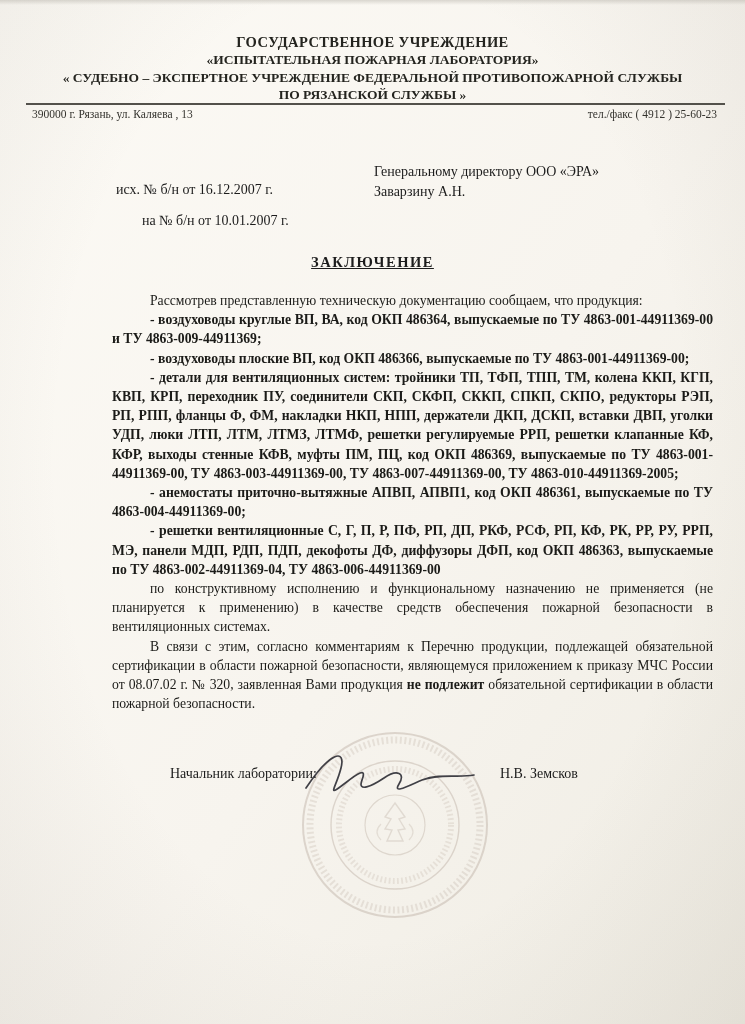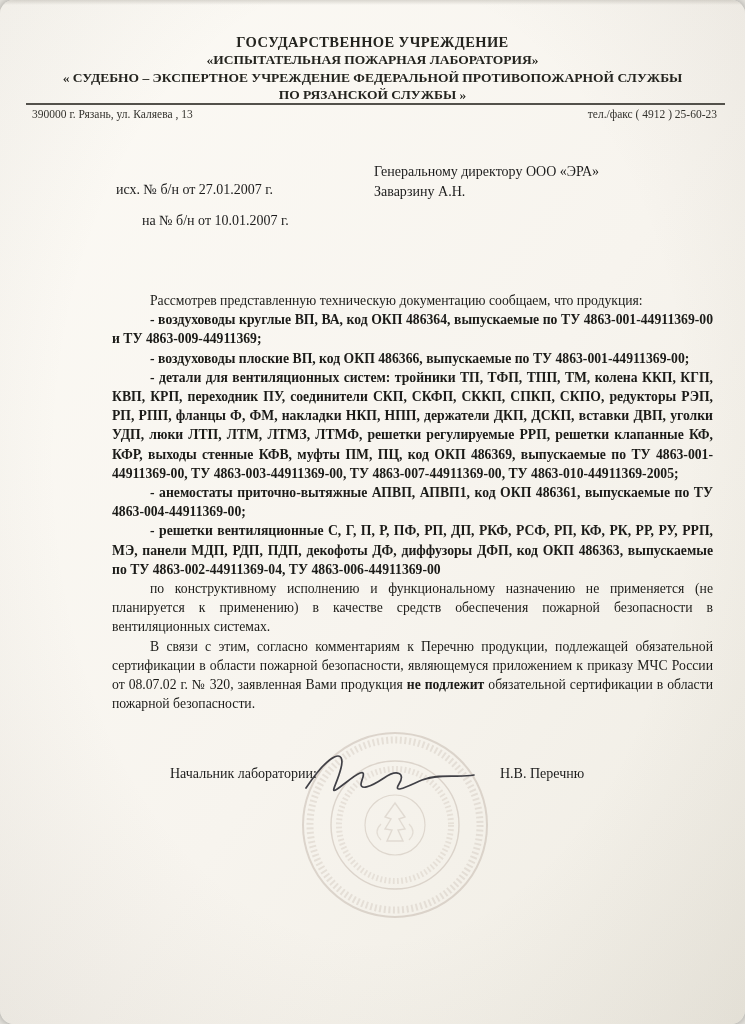--- a/index.html
+++ b/index.html
@@ -5,21 +5,20 @@
   html,body { margin:0; padding:0; background:#e7e5df; }
   .page {
     position:relative;
     width:745px; height:1024px;
     margin:0 auto;
     background:linear-gradient(125deg,#fcfaf5 0%,#f7f4ee 55%,#efece3 100%);
     font-family:"Liberation Serif","DejaVu Serif",serif;
     color:#1c1c1c;
     overflow:hidden;
     box-shadow:0 0 8px rgba(0,0,0,.35);
-    border-radius:14px;
   }
   .page::before {
     content:""; position:absolute; inset:0; pointer-events:none;
     background:radial-gradient(ellipse at 50% 45%, rgba(255,255,255,0) 60%, rgba(120,110,95,.10) 100%);
   }
   .scan-edge-top { position:absolute; top:0; left:0; right:0; height:5px;
     background:linear-gradient(#b9b5ac, rgba(185,181,172,0)); opacity:.5; }
 
   .doc-header {
     position:absolute; top:33px; left:34px; right:34px;
@@ -82,23 +81,24 @@
   <div class="addr-row">
     <span>390000 г. Рязань,  ул. Каляева , 13</span>
     <span>тел./факс      ( 4912 )  25-60-23</span>
   </div>
 
   <div class="recipient">
     <div>Генеральному директору ООО «ЭРА»</div>
     <div>Заварзину А.Н.</div>
   </div>
 
-  <div class="ref-out">исх. № б/н  от 27.01.2007 г.</div>
+  <div class="ref-out">исх. № б/н  от 16.12.2007 г.</div>
   <div class="ref-in">на № б/н от 10.01.2007 г.</div>
 
+  <div class="doc-title">ЗАКЛЮЧЕНИЕ</div>
 
   <div class="content">
       <div class="para"><span>Рассмотрев представленную техническую документацию сообщаем, что продукция:</span></div>
       <div class="para"><span class="b">- воздуховоды круглые ВП, ВА, код ОКП 486364, выпускаемые по ТУ 4863-001-44911369-00 и ТУ 4863-009-44911369;</span></div>
       <div class="para"><span class="b">- воздуховоды плоские ВП, код ОКП 486366, выпускаемые по ТУ 4863-001-44911369-00;</span></div>
       <div class="para"><span class="b">- детали для вентиляционных систем: тройники ТП, ТФП, ТПП, ТМ, колена ККП, КГП, КВП, КРП, переходник ПУ, соединители СКП, СКФП, СККП, СПКП, СКПО, редукторы РЭП, РП, РПП, фланцы Ф, ФМ, накладки НКП, НПП, держатели ДКП, ДСКП, вставки ДВП, уголки УДП, люки ЛТП, ЛТМ, ЛТМЗ, ЛТМФ, решетки регулируемые РРП, решетки клапанные КФ, КФР, выходы стенные КФВ, муфты ПМ, ПЦ, код ОКП 486369, выпускаемые по ТУ 4863-001-44911369-00, ТУ 4863-003-44911369-00, ТУ 4863-007-44911369-00, ТУ 4863-010-44911369-2005;</span></div>
       <div class="para"><span class="b">- анемостаты приточно-вытяжные АПВП, АПВП1, код ОКП 486361, выпускаемые по ТУ 4863-004-44911369-00;</span></div>
       <div class="para"><span class="b">- решетки вентиляционные С, Г, П, Р, ПФ, РП, ДП, РКФ, РСФ, РП, КФ, РК, РР, РУ, РРП, МЭ, панели МДП, РДП, ПДП, декофоты ДФ, диффузоры ДФП, код ОКП 486363, выпускаемые по ТУ 4863-002-44911369-04, ТУ 4863-006-44911369-00</span></div>
       <div class="para"><span>по конструктивному исполнению и функциональному назначению не применяется (не планируется к применению) в качестве средств обеспечения пожарной безопасности в вентиляционных системах.</span></div>
       <div class="para"><span>В связи с этим, согласно комментариям к Перечню продукции, подлежащей обязательной сертификации в области пожарной безопасности, являющемуся приложением к приказу МЧС России от 08.07.02 г. № 320, заявленная Вами продукция </span><span class="b">не подлежит</span><span> обязательной сертификации в области пожарной безопасности.</span></div>
@@ -114,14 +114,14 @@
       <path d="M97,75 l10,14 -6,2 6,10 -7,1 5,11 -16,0 5,-11 -7,-1 6,-10 -6,-2 z" stroke-width="1.4" opacity="0.4"></path>
       <path d="M83,96 q-8,8 0,16 M111,96 q8,8 0,16" stroke-width="1.2" opacity="0.35"></path>
     </g>
   </svg>
 
   <svg class="sig-svg" width="200" height="70" viewBox="0 0 200 70">
     <path d="M6,48 C 30,12 46,8 41,28 C 36,48 26,58 44,44 C 58,33 67,27 62,40 C 57,53 72,46 84,38 C 97,29 106,33 99,44 C 92,55 110,45 122,40 C 140,33 158,38 174,35" stroke="#2c2c34" stroke-width="1.7" fill="none" stroke-linecap="round" opacity="0.9"></path>
   </svg>
 
   <div class="sig-label">Начальник лаборатории:</div>
-  <div class="sig-name">Н.В. Перечню</div>
+  <div class="sig-name">Н.В. Земсков</div>
 </div>
 
 </body></html>

